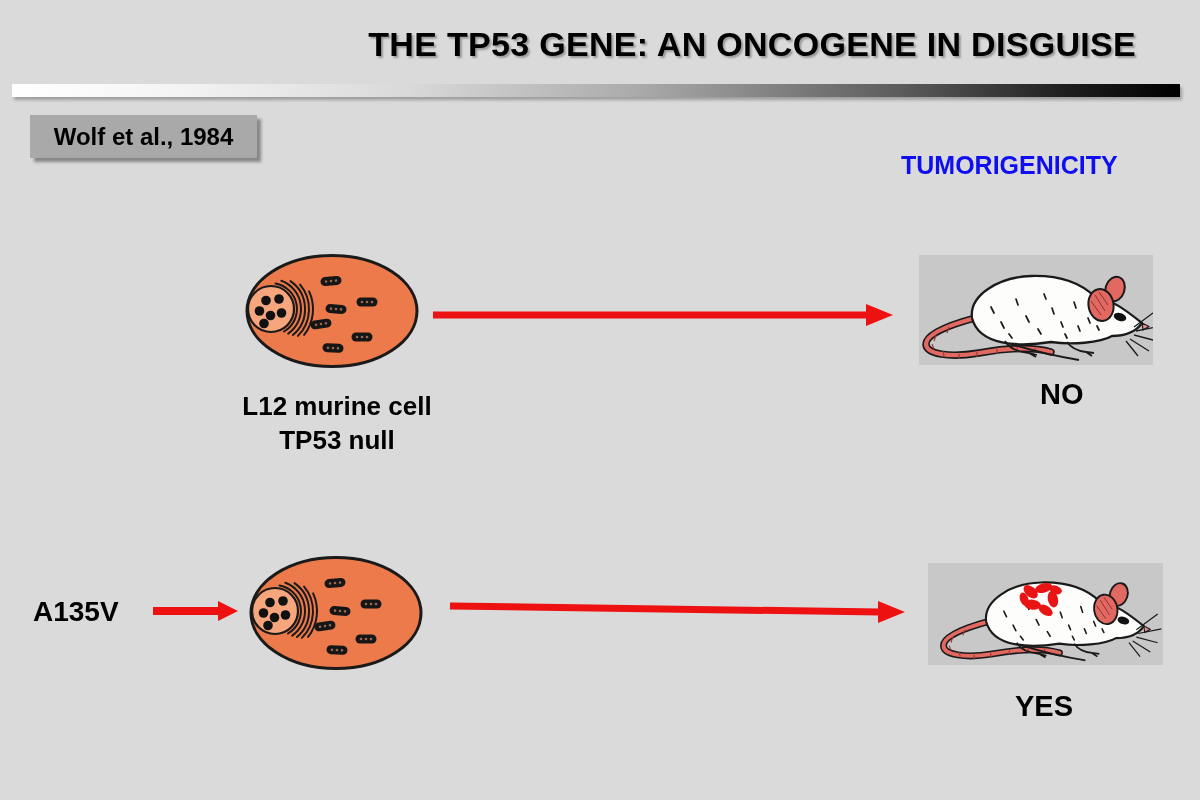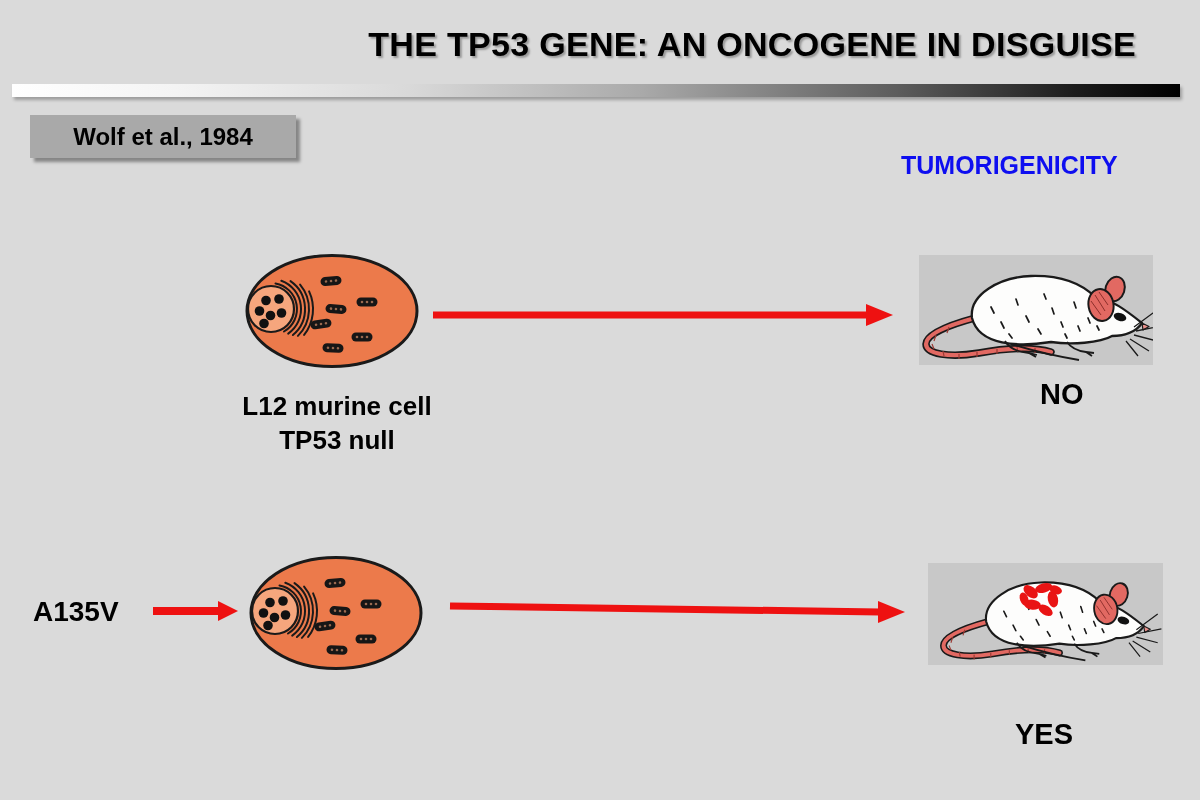--- a/index.html
+++ b/index.html
@@ -29,21 +29,21 @@
     letter-spacing:0.3px;
     text-shadow:2px 2px 2px #9a9a9a;
     white-space:nowrap;
   }
   .gradient-bar{
     left:12px;top:84px;width:1168px;height:13px;
     background:linear-gradient(90deg,#ffffff 0%,#f4f4f4 14%,#d9d9d9 34%,#a9a9a9 54%,#5c5c5c 76%,#1c1c1c 91%,#000 100%);
     box-shadow:2px 3px 3px rgba(0,0,0,0.28);
   }
   .citation-box{
-    left:30px;top:115px;width:266px;height:43px;
+    left:30px;top:115px;width:227px;height:43px;
     background:var(--citation-box-bg);
     box-shadow:4px 4px 3px #868686;
     display:flex;align-items:center;justify-content:center;
     font-size:24px;font-weight:bold;
     white-space:nowrap;
   }
   .col-header{
     left:901px;top:151px;
     font-size:25px;font-weight:bold;
     color:var(--header-blue);
@@ -51,21 +51,21 @@
   }
   .cell-svg-1{left:244px;top:252px;width:176px;height:118px;}
   .cell-svg-2{left:247px;top:554px;width:178px;height:118px;}
   .arrow-1{left:430px;top:300px;width:465px;height:30px;}
   .arrow-2{left:448px;top:595px;width:460px;height:34px;}
   .arrow-short{left:150px;top:598px;width:90px;height:26px;}
   .mouse-panel-1{left:919px;top:255px;width:234px;height:110px;background:var(--mouse-panel-bg);}
   .mouse-panel-2{left:928px;top:563px;width:235px;height:102px;background:var(--mouse-panel-bg);}
   .result-label{font-size:29px;font-weight:bold;white-space:nowrap;}
   .result-1{left:1040px;top:378px;}
-  .result-2{left:1015px;top:690px;margin-top:28px;}
+  .result-2{left:1015px;top:690px;}
   .cell-caption{
     left:214px;top:389px;width:246px;
     text-align:center;
     font-size:26px;font-weight:bold;line-height:34px;
     white-space:nowrap;
   }
   .mutation-label{
     left:33px;top:596px;
     font-size:28px;font-weight:bold;
     white-space:nowrap;

